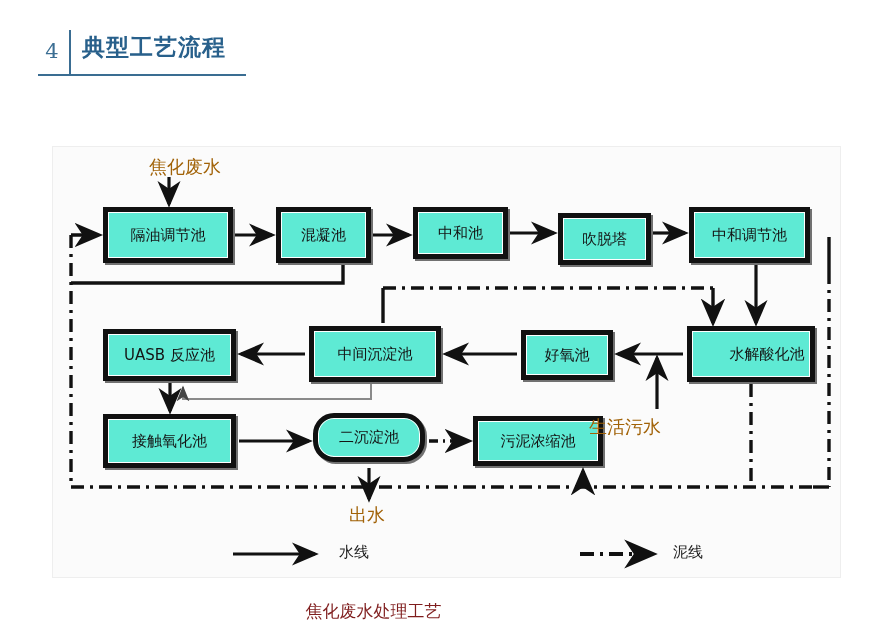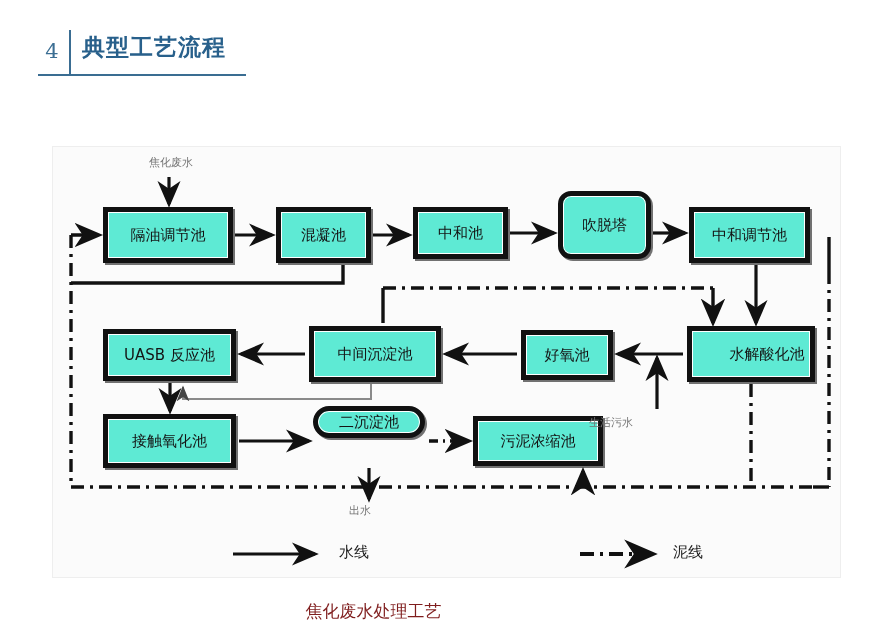--- a/index.html
+++ b/index.html
@@ -48,21 +48,21 @@
   .node{
     position:absolute;box-sizing:border-box;
     background:#5eead4;
     border:5px solid #111111;
     display:flex;align-items:center;justify-content:center;
     font-size:15px;color:#141414;white-space:nowrap;
     box-shadow:inset 0 0 0 1px #ffffff, 2px 2px 0 0 rgba(0,0,0,0.55);
     font-family:"DejaVu Sans","Liberation Sans",sans-serif;
   }
   .free-label{
-    position:absolute;font-size:11px;color:#737373;white-space:nowrap;
+    position:absolute;font-size:18px;color:#a16207;white-space:nowrap;
     font-family:Liberation Sans, sans-serif;
   }
   .legend-label{
     position:absolute;font-size:15px;color:#1a1a1a;white-space:nowrap;
     font-family:"DejaVu Sans","Liberation Sans",sans-serif;
   }
 
   
   #figure-caption{
     position:absolute;left:0;top:600px;width:747px;
@@ -155,21 +155,21 @@
 
   <div class="node" style="left:50px;top:60px;width:130px;height:56px;">
     <span>隔油调节池</span>
   </div>
   <div class="node" style="left:223px;top:60px;width:95px;height:56px;">
     <span>混凝池</span>
   </div>
   <div class="node" style="left:360px;top:60px;width:95px;height:52px;">
     <span>中和池</span>
   </div>
-  <div class="node" style="left:505px;top:44px;width:93px;height:68px;border-radius:13px;">
+  <div class="node" style="left:505px;top:66px;width:93px;height:52px;">
     <span>吹脱塔</span>
   </div>
   <div class="node" style="left:636px;top:60px;width:121px;height:56px;">
     <span>中和调节池</span>
   </div>
 
   <div class="node" style="left:50px;top:182px;width:133px;height:52px;">
     <span>UASB 反应池</span>
   </div>
   <div class="node" style="left:256px;top:179px;width:132px;height:56px;">
@@ -178,21 +178,21 @@
   <div class="node" style="left:468px;top:183px;width:92px;height:50px;">
     <span>好氧池</span>
   </div>
   <div class="node" style="left:634px;top:179px;width:128px;height:56px;padding-left:32px;">
     <span>水解酸化池</span>
   </div>
 
   <div class="node" style="left:50px;top:267px;width:133px;height:54px;">
     <span>接触氧化池</span>
   </div>
-  <div class="node" style="left:260px;top:259px;width:112px;height:32px;border-radius:21px;">
+  <div class="node" style="left:260px;top:266px;width:112px;height:49px;border-radius:21px;">
     <span>二沉淀池</span>
   </div>
   <div class="node" style="left:420px;top:269px;width:130px;height:50px;">
     <span>污泥浓缩池</span>
   </div>
 
   <div class="free-label" style="left:96px;top:8px;">焦化废水</div>
   <div class="free-label" style="left:536px;top:268px;">生活污水</div>
   <div class="free-label" style="left:296px;top:356px;">出水</div>
 

